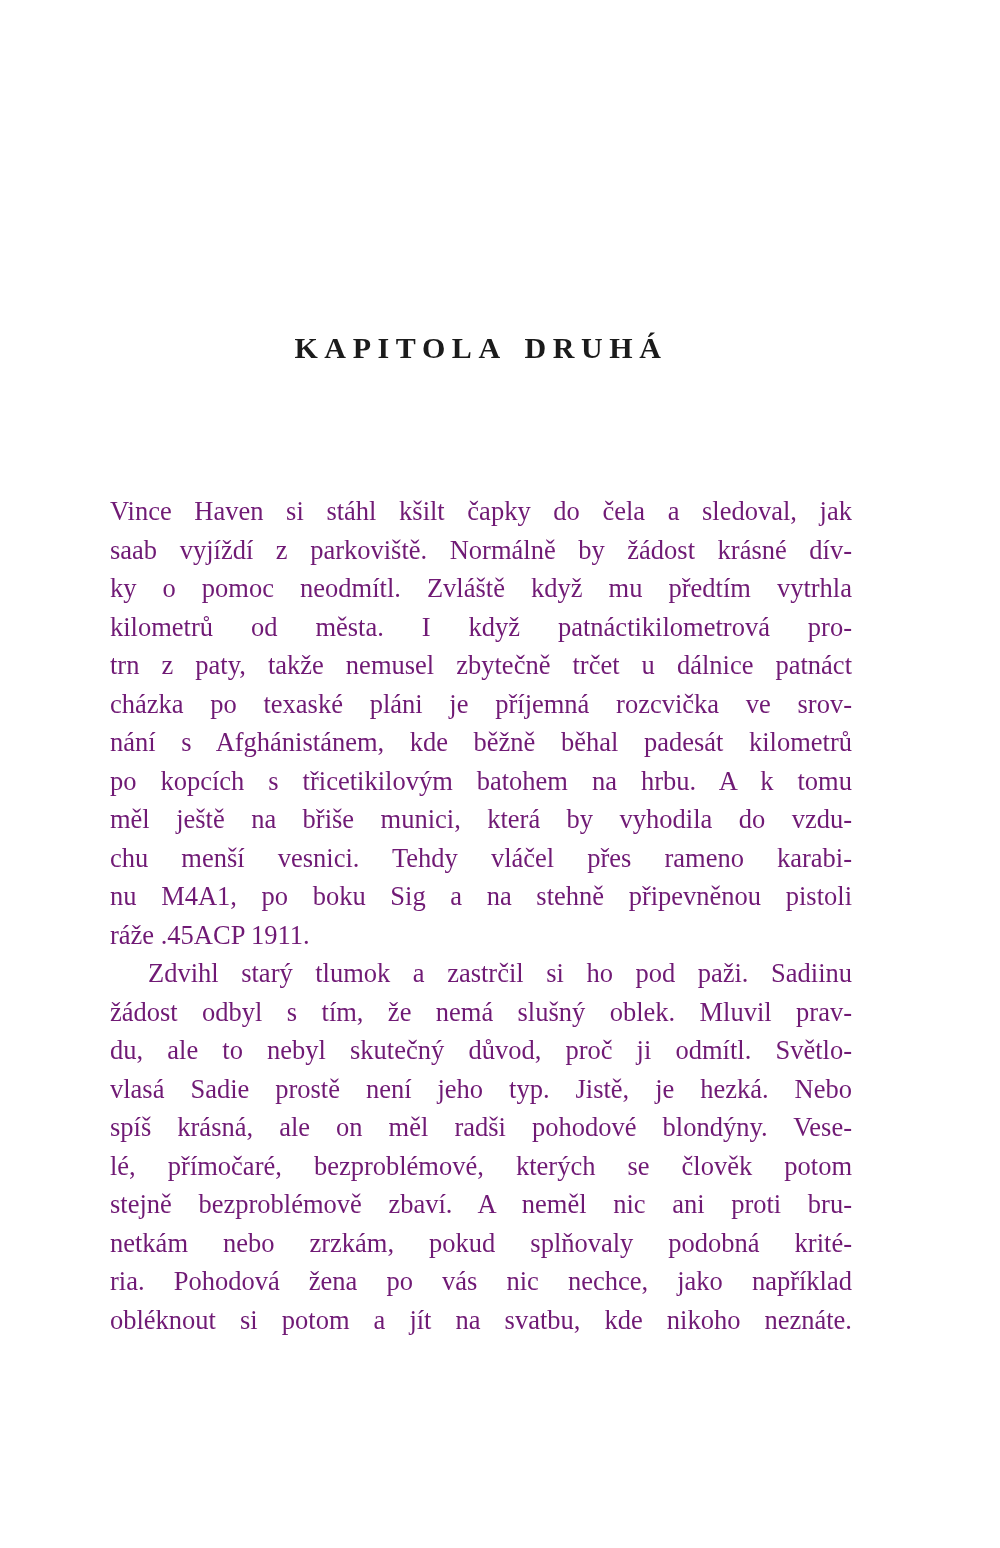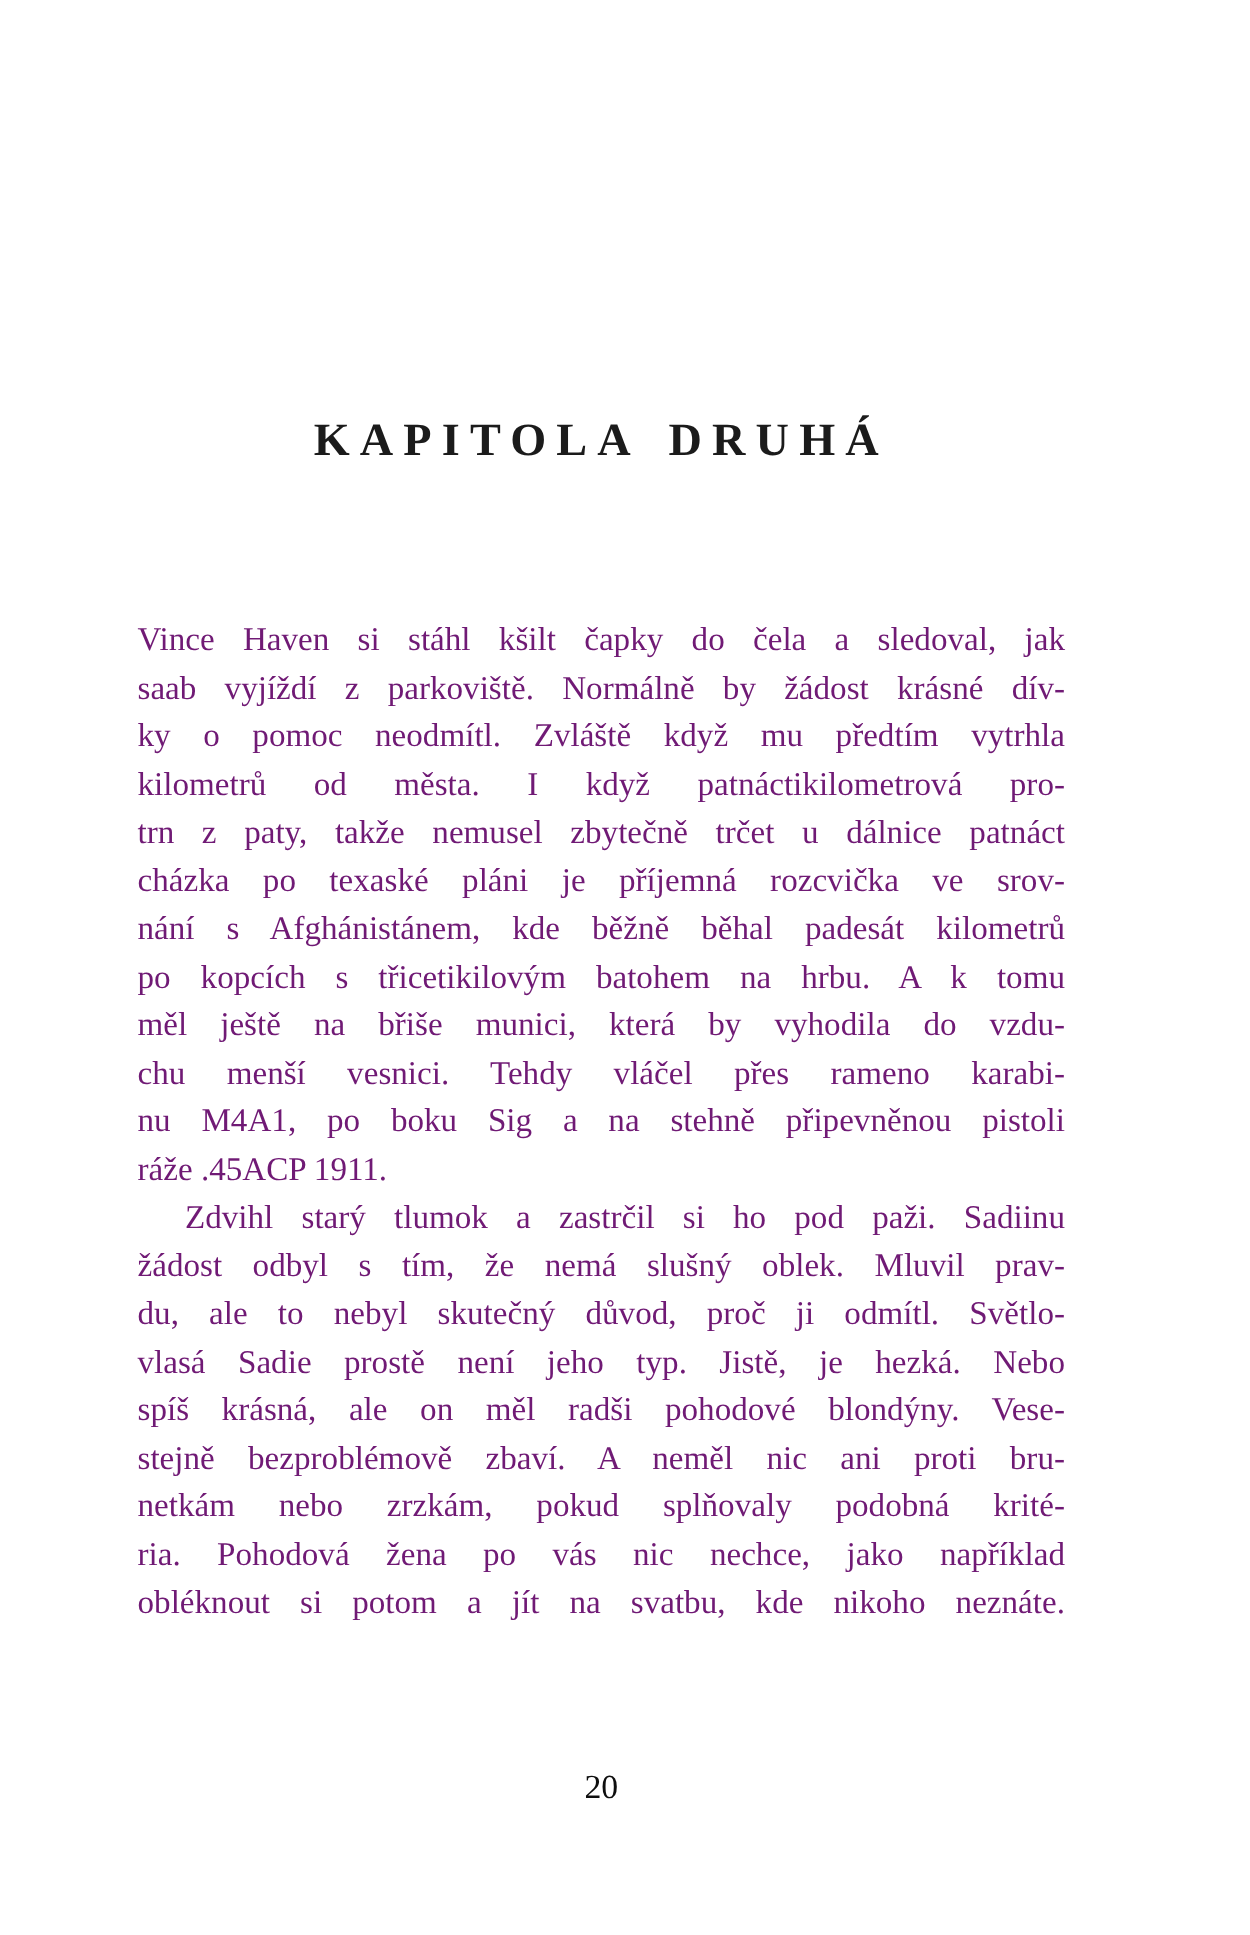--- a/index.html
+++ b/index.html
@@ -22,21 +22,21 @@
     width: 742px;
     height: 1548px;
   }
   .chapter-title {
     position: absolute;
     top: 331px;
     left: 0;
     width: 742px;
     margin: 0;
     text-align: center;
-    font-size: 37px;
+    font-size: 30px;
     font-weight: bold;
     letter-spacing: 0.22em;
     word-spacing: 0.18em;
     color: #1b1b1b;
   }
   .body-text {
     position: absolute;
     top: 492px;
     left: 0;
     width: 742px;
@@ -85,21 +85,21 @@
         <div class="line">chu menší vesnici. Tehdy vláčel přes rameno karabi-</div>
         <div class="line">nu M4A1, po boku Sig a na stehně připevněnou pistoli</div>
         <div class="line last">ráže .45ACP 1911.</div>
       </div>
       <div class="para indented">
         <div class="line first">Zdvihl starý tlumok a zastrčil si ho pod paži. Sadiinu</div>
         <div class="line">žádost odbyl s tím, že nemá slušný oblek. Mluvil prav-</div>
         <div class="line">du, ale to nebyl skutečný důvod, proč ji odmítl. Světlo-</div>
         <div class="line">vlasá Sadie prostě není jeho typ. Jistě, je hezká. Nebo</div>
         <div class="line">spíš krásná, ale on měl radši pohodové blondýny. Vese-</div>
+        <div class="line">lé, přímočaré, bezproblémové, kterých se člověk potom</div>
         <div class="line">stejně bezproblémově zbaví. A neměl nic ani proti bru-</div>
         <div class="line">netkám nebo zrzkám, pokud splňovaly podobná krité-</div>
         <div class="line">ria. Pohodová žena po vás nic nechce, jako například</div>
         <div class="line">obléknout si potom a jít na svatbu, kde nikoho neznáte.</div>
       </div>
     </div>
 
-  <div class="page-number">20</div>
 </div>
 
 </body></html>

